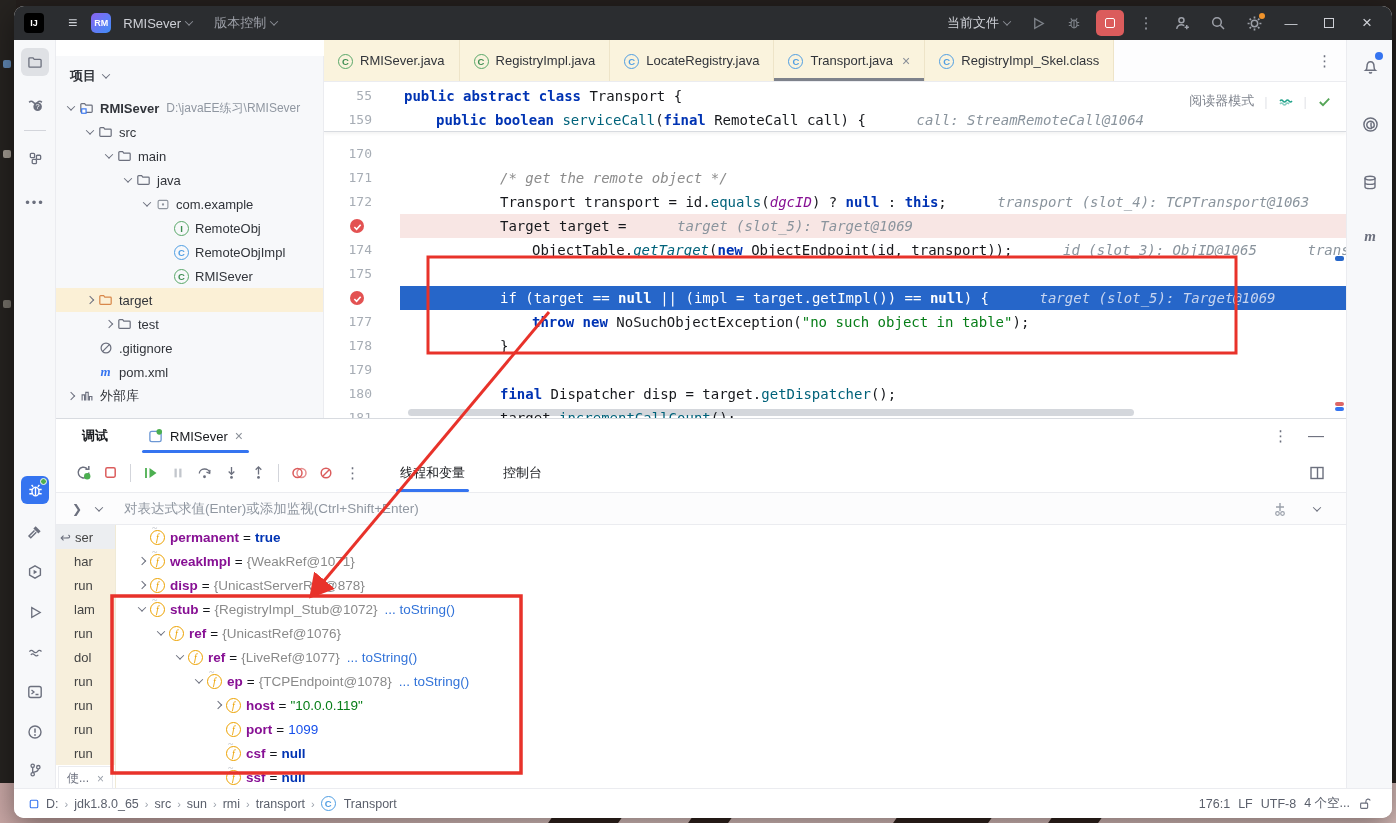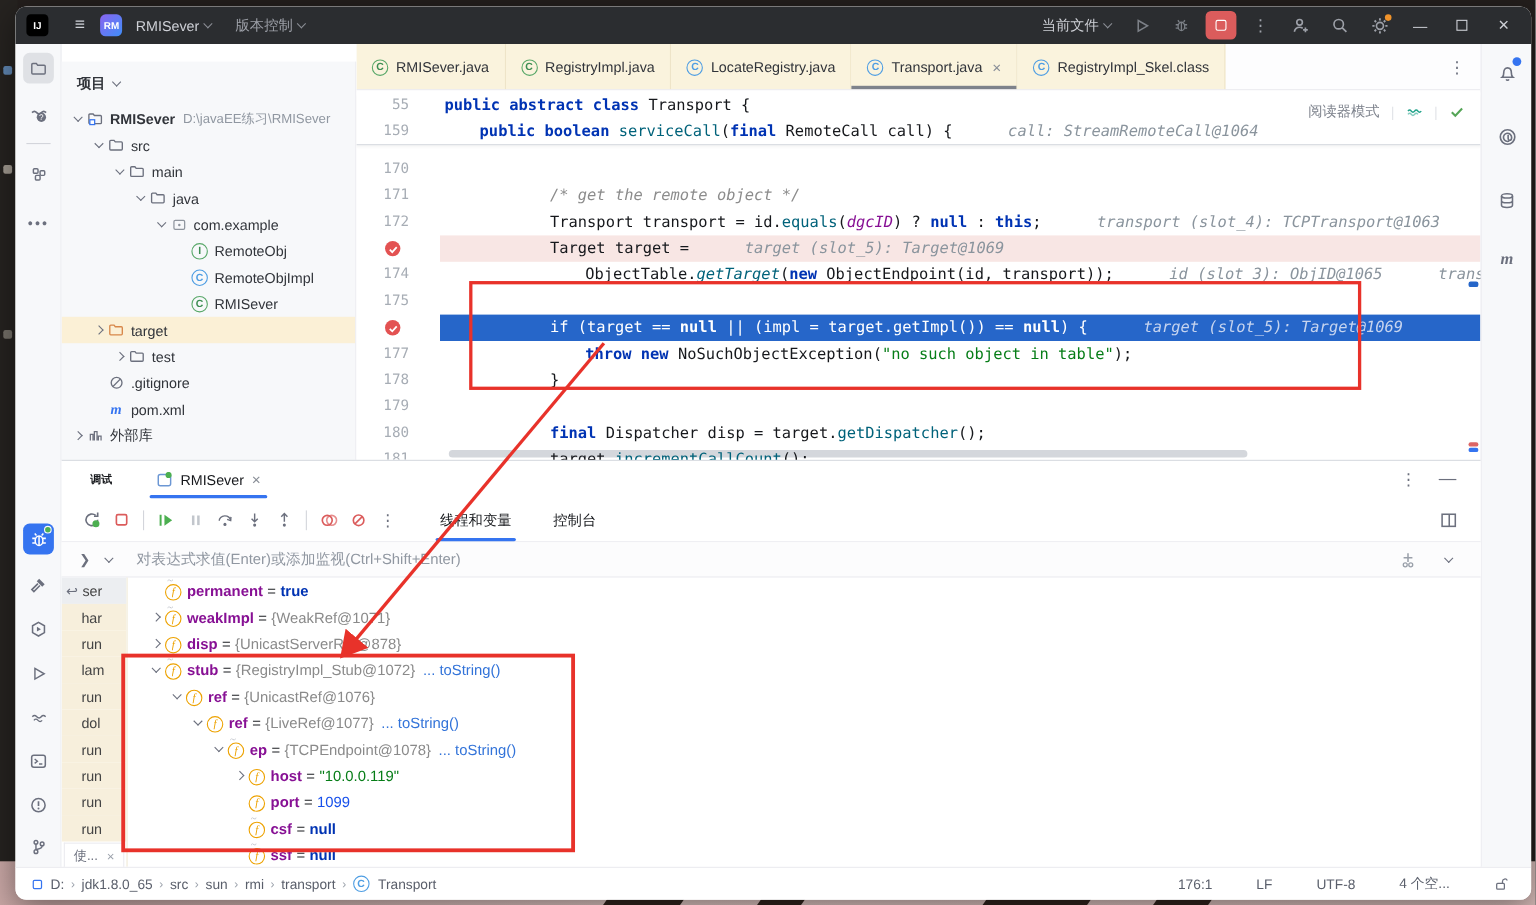--- a/index.html
+++ b/index.html
@@ -83,21 +83,21 @@
   .stripe{position:absolute;right:2px;width:9px;border-radius:2px;z-index:5;}
 
   
   .rbar{position:absolute;right:0px;top:34px;width:46px;bottom:30px;background:#f7f8fa;border-left:1px solid #ebecf0;}
   .rico{position:absolute;left:9px;width:28px;height:28px;display:flex;align-items:center;justify-content:center;color:#6c707e;cursor:pointer;}
   .rico .bdot{position:absolute;top:0;right:1px;width:8px;height:8px;border-radius:50%;background:#3574f0;}
 
   
   .dbg{position:absolute;left:42px;top:412px;width:1290px;height:370px;background:#fff;border-top:1px solid #d8dbe0;}
   .dbg-h{position:absolute;left:0;top:0;right:0;height:34px;display:flex;align-items:center;}
-  .dbg-title{font-size:10px;font-weight:bold;color:#16181c;margin-left:26px;}
+  .dbg-title{font-size:13px;font-weight:bold;color:#16181c;margin-left:26px;}
   .dtab{display:flex;align-items:center;gap:7px;margin-left:34px;font-size:13px;color:#16181c;position:relative;height:100%;padding:0 6px;cursor:pointer;}
   .dtab::after{content:"";position:absolute;left:0;right:0;bottom:0;height:3px;background:#3574f0;border-radius:2px;}
   .dtab .x{color:#8a8f98;font-size:14px;}
   .dbg-h .hr{margin-left:auto;display:flex;align-items:center;gap:20px;padding-right:22px;color:#6c707e;}
   .dbar{position:absolute;left:0;top:34px;right:0;height:40px;display:flex;align-items:center;border-bottom:1px solid #ebecf0;}
   .dico{width:27px;height:26px;display:flex;align-items:center;justify-content:center;cursor:pointer;flex:none;}
   .dsep{width:1px;height:18px;background:#d3d5db;margin:0 6px;flex:none;}
   .dviewtab{font-size:13px;color:#16181c;margin-left:30px;position:relative;height:100%;display:flex;align-items:center;padding:0 4px;cursor:pointer;}
   .dviewtab.on::after{content:"";position:absolute;left:0;right:0;bottom:0;height:3px;background:#3574f0;border-radius:2px;}
   .evalbar{position:absolute;left:0;top:74px;right:0;height:32px;border-bottom:1px solid #ebecf0;display:flex;align-items:center;background:#fcfcfd;}
@@ -116,21 +116,21 @@
   .v-str{color:#067d17;}
   .vlink{color:#3273d9;margin-left:7px;}
   .ficn{width:15px;height:15px;border-radius:50%;border:1.4px solid #eda200;color:#eda200;font-size:10px;font-style:italic;font-family:"Liberation Serif",serif;display:inline-flex;align-items:center;justify-content:center;position:relative;flex:none;}
   .ficn.w::before{content:"~";position:absolute;top:-9px;left:1px;color:#b8bcc4;font-size:10px;font-style:normal;}
   .minitab{position:absolute;left:2px;bottom:-2px;height:24px;display:flex;align-items:center;gap:8px;background:#fff;border:1px solid #ebecf0;border-bottom:none;padding:0 8px;font-size:12px;color:#6c707e;}
 
   
   .sbar{position:absolute;left:0;right:0;bottom:0;height:30px;background:#fff;border-top:1px solid #ebecf0;display:flex;align-items:center;font-size:12.5px;color:#5a5f6b;}
   .crumbs{display:flex;align-items:center;gap:6px;margin-left:14px;}
   .crumbs .sep{color:#9aa0aa;font-size:11px;}
-  .sbar .rgt{margin-left:auto;display:flex;align-items:center;gap:40px;margin-right:20px;}
+  .sbar .rgt{margin-left:auto;display:flex;align-items:center;gap:8px;margin-right:20px;}
 
   
   .anno{position:absolute;left:0;top:0;width:1396px;height:823px;pointer-events:none;z-index:50;}
 </style>
 </head>
 <body>
 
 <div class="desk-strip">
   <div class="desk-dot" style="left:3px;top:60px;background:#6fa0d8;"></div>
   <div class="desk-dot" style="left:3px;top:150px;background:#c2b9ae;"></div>

